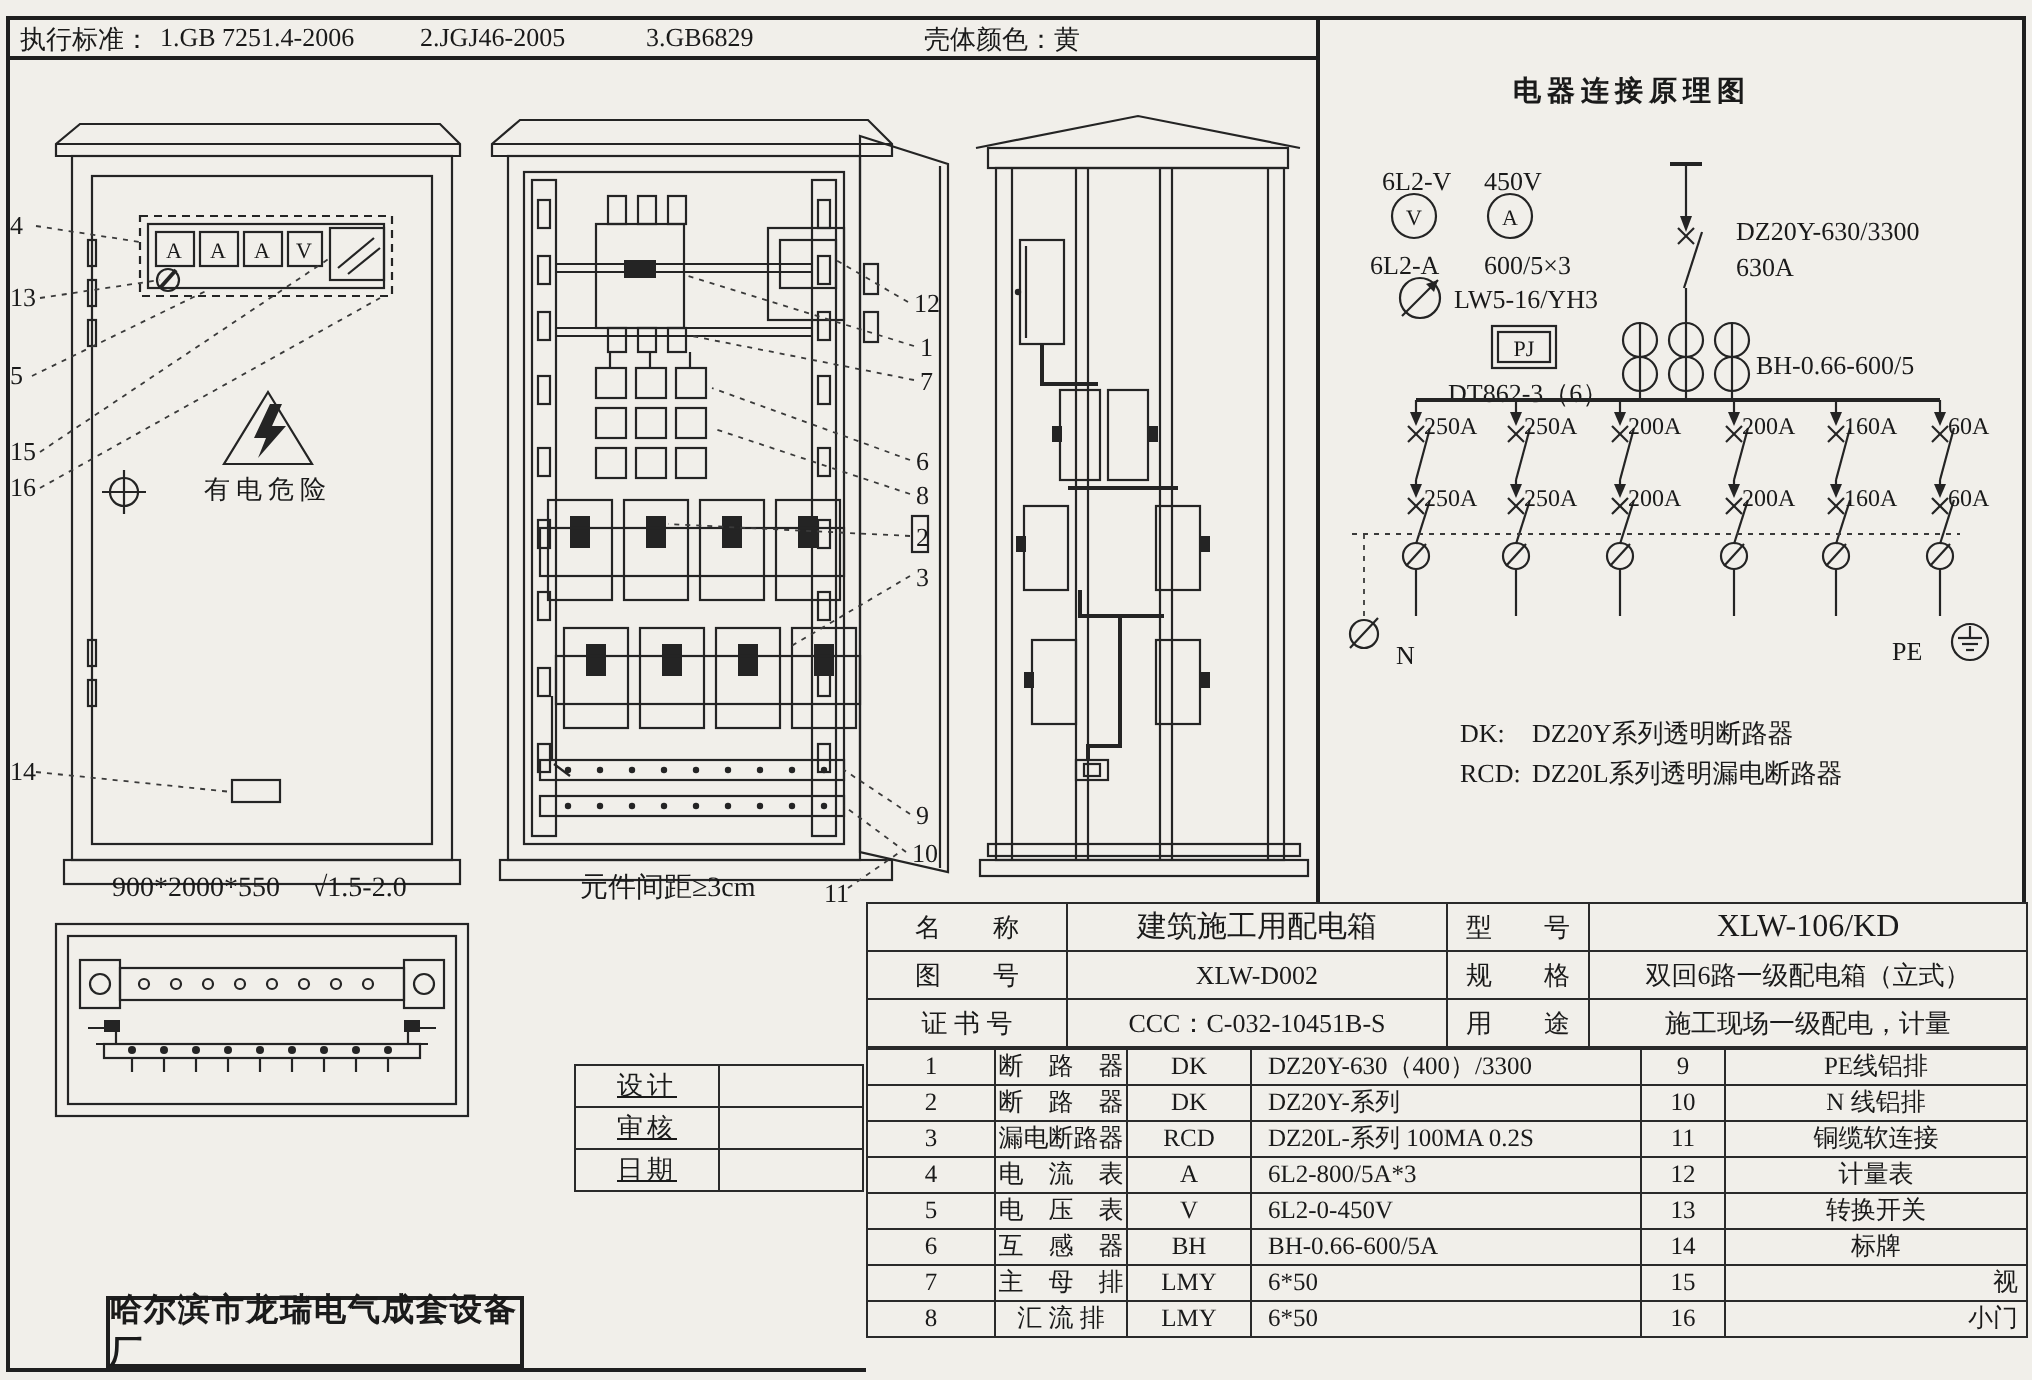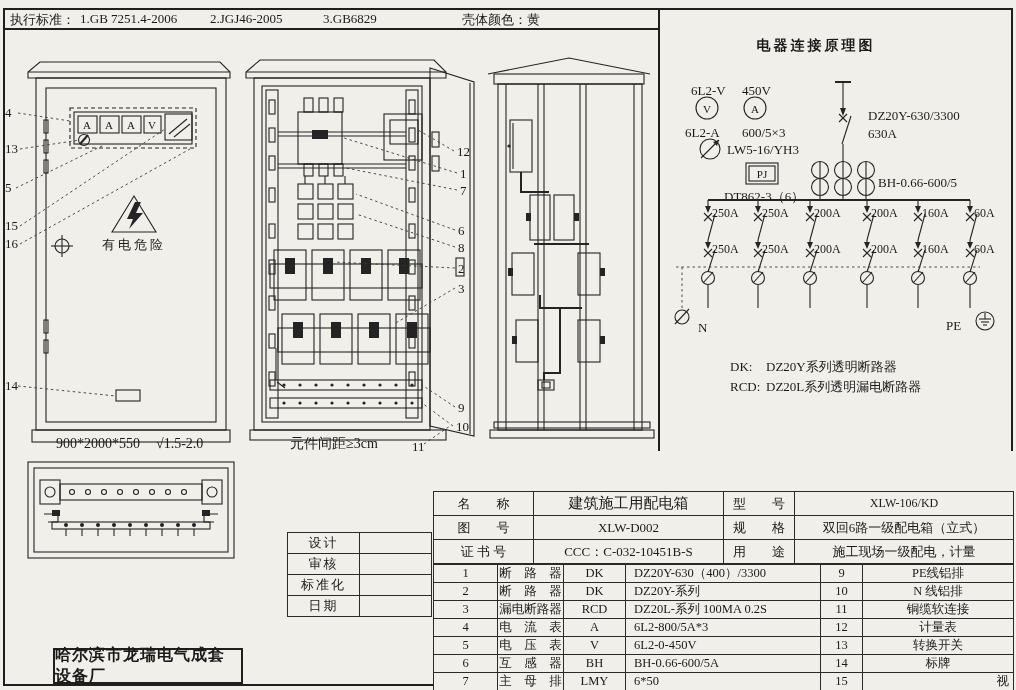--- a/index.html
+++ b/index.html
@@ -16,33 +16,33 @@
   .ln{stroke:#242424;fill:none;stroke-width:1.1;}
   .ln2{stroke:#242424;fill:none;stroke-width:2;}
   .fil{fill:#242424;stroke:none;}
   .dash{stroke:#3a3a3a;fill:none;stroke-width:0.9;stroke-dasharray:2.5,3;}
   .t12{font-size:12px;} .t13{font-size:13px;} .t14{font-size:14px;} .t11{font-size:11px;}
   .bold{font-weight:bold;}
   
   .tblwrap{position:absolute;left:433px;top:451px;width:580px;height:235px;background:#f1efea;}
   table{border-collapse:collapse;table-layout:fixed;}
   td{border:1px solid #2a2a2a;font-size:13px;text-align:center;padding:0;overflow:hidden;white-space:nowrap;}
-  .info-tbl{width:580px;margin-top:40px;}
+  .info-tbl{width:580px;}
   .info-tbl td{height:23px;}
   .seqrow{display:flex;width:580px;height:16px;border-left:1px solid #2a2a2a;border-right:1px solid #2a2a2a;box-sizing:border-box;font-size:12px;}
   .seqrow .c1{width:64px;border-right:1px solid #2a2a2a;text-align:center;line-height:15px;}
   .seqrow .c2{flex:1;text-align:center;line-height:15px;letter-spacing:6px;}
   .parts-tbl{width:580px;}
   .parts-tbl td{height:17px;font-size:12.5px;}
   .parts-tbl td.spec{text-align:left;padding-left:8px;}
   .parts-tbl td.frag{text-align:right;padding-right:4px;}
   .bigname{font-weight:normal;font-size:15px;}
-  .sign-tbl{position:absolute;left:287px;top:532px;}
+  .sign-tbl{position:absolute;left:287px;top:532px;text-decoration:underline;}
   .sign-tbl td{width:71px;height:20px;font-size:13px;letter-spacing:2px;}
-  .maker{position:absolute;left:53px;top:648px;width:190px;height:36px;border:2px solid #1f1f1f;box-sizing:border-box;
+  .maker{position:absolute;left:53px;top:648px;width:209px;height:36px;border:2px solid #1f1f1f;box-sizing:border-box;
          display:flex;align-items:center;justify-content:center;font-size:16px;font-weight:bold;letter-spacing:1px;}
   
   .wm{position:absolute;left:893px;top:646px;width:120px;height:42px;z-index:50;}
   .wm .txt1{position:absolute;left:36px;top:0px;font-size:17px;font-weight:bold;color:#173c8c;font-family:"Liberation Sans","DejaVu Sans",sans-serif;}
   .wm .txt2{position:absolute;left:41px;top:20px;font-size:14px;font-weight:bold;font-family:"Liberation Sans","DejaVu Sans",sans-serif;}
   .wm .blue{color:#173c8c;} .wm .red{color:#d42b1e;}
 </style>
 </head>
 <body>
 
@@ -469,21 +469,21 @@
           <col style="width:100px">
           <col style="width:190px">
           <col style="width:71px">
           <col style="width:219px">
         </colgroup>
       <tbody>
           <tr>
         <td>名　　称</td>
         <td class="bigname">建筑施工用配电箱</td>
         <td>型　　号</td>
-        <td style="font-size:12px">XLW-106/KD</td>
+        <td style="font-size:16px">XLW-106/KD</td>
       </tr>
       <tr>
         <td>图　　号</td>
         <td>XLW-D002</td>
         <td>规　　格</td>
         <td>双回6路一级配电箱（立式）</td>
       </tr>
       <tr>
         <td>证 书 号</td>
         <td>CCC：C-032-10451B-S</td>
@@ -574,24 +574,20 @@
     <tbody>
         <tr>
           <td>设计</td>
           <td></td>
         </tr>
     <tr>
           <td>审核</td>
           <td></td>
         </tr>
     <tr>
-          <td>标准化</td>
-          <td></td>
-        </tr>
-    <tr>
           <td>日期</td>
           <td></td>
         </tr>
   </tbody>
     </table>
 
   <div class="maker">
     <span>哈尔滨市龙瑞电气成套设备厂</span>
   </div>
 

